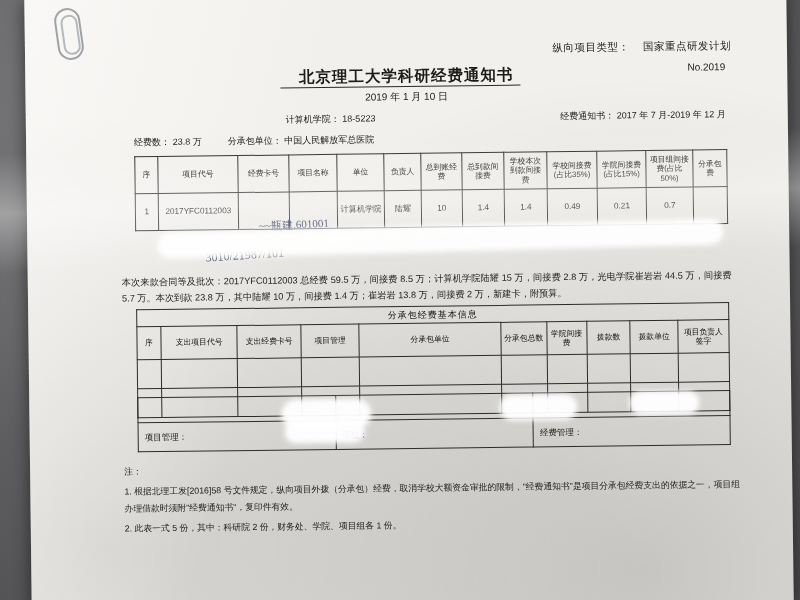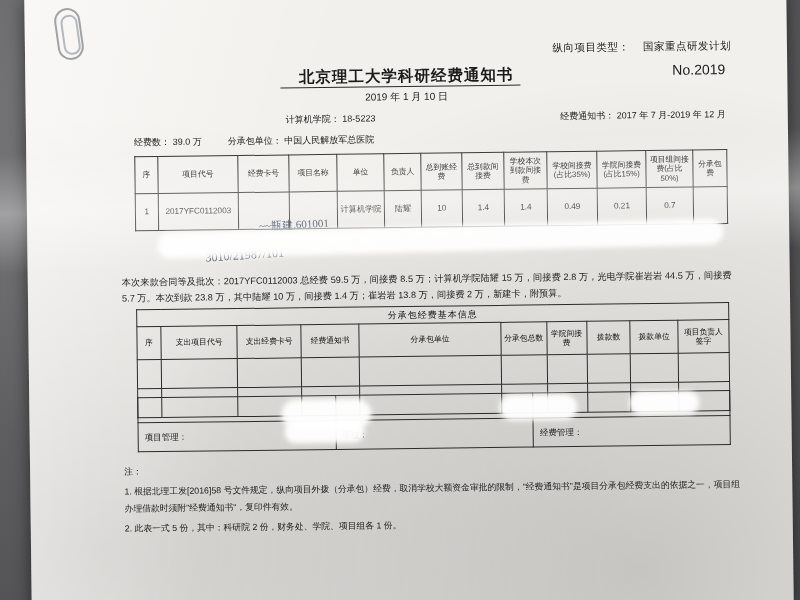--- a/index.html
+++ b/index.html
@@ -86,21 +86,21 @@
     top: 52px;
     font-size: 10.5px;
     letter-spacing: 0.5px;
     white-space: nowrap;
   }
   .proj-type .val { margin-left: 10px; }
   .doc-no {
     position: absolute;
     right: 62px;
     top: 74px;
-    font-size: 14px;
+    font-size: 10px;
   }
   .title {
     position: absolute;
     left: 0; right: 0;
     top: 76px;
     text-align: center;
     font-size: 15.5px;
     letter-spacing: 1px;
     font-family: "Liberation Serif", serif;
     font-weight: 600;
@@ -263,21 +263,21 @@
         </span>
         <span>
           <span>经费通知书：</span>
           <span>2017 年 7 月-2019 年 12 月</span>
         </span>
       </div>
 
       <div class="meta-row2">
         <span>
           <span>经费数：</span>
-          <span>39.0 万</span>
+          <span>23.8 万</span>
         </span>
         <span>
           <span>分承包单位：</span>
           <span>中国人民解放军总医院</span>
         </span>
       </div>
 
       <table class="grid" id="main-table">
         <thead>
           <tr>
@@ -322,21 +322,21 @@
 
       <table class="grid" id="sub-table">
         <tbody>
           <tr class="band">
             <td colspan="10">分承包经费基本信息</td>
           </tr>
           <tr class="hdr">
             <td style="width:20px">序</td>
             <td style="width:78px">支出项目代号</td>
             <td style="width:64px">支出经费卡号</td>
-            <td style="width:58px">经费通知书</td>
+            <td style="width:58px">项目管理</td>
             <td style="width:150px">分承包单位</td>
             <td style="width:44px">分承包总数</td>
             <td style="width:38px">学院间接费</td>
             <td style="width:42px">拨款数</td>
             <td style="width:46px">拨款单位</td>
             <td style="width:50px">项目负责人签字</td>
           </tr>
           <tr class="tall">
             <td></td>
             <td></td>

